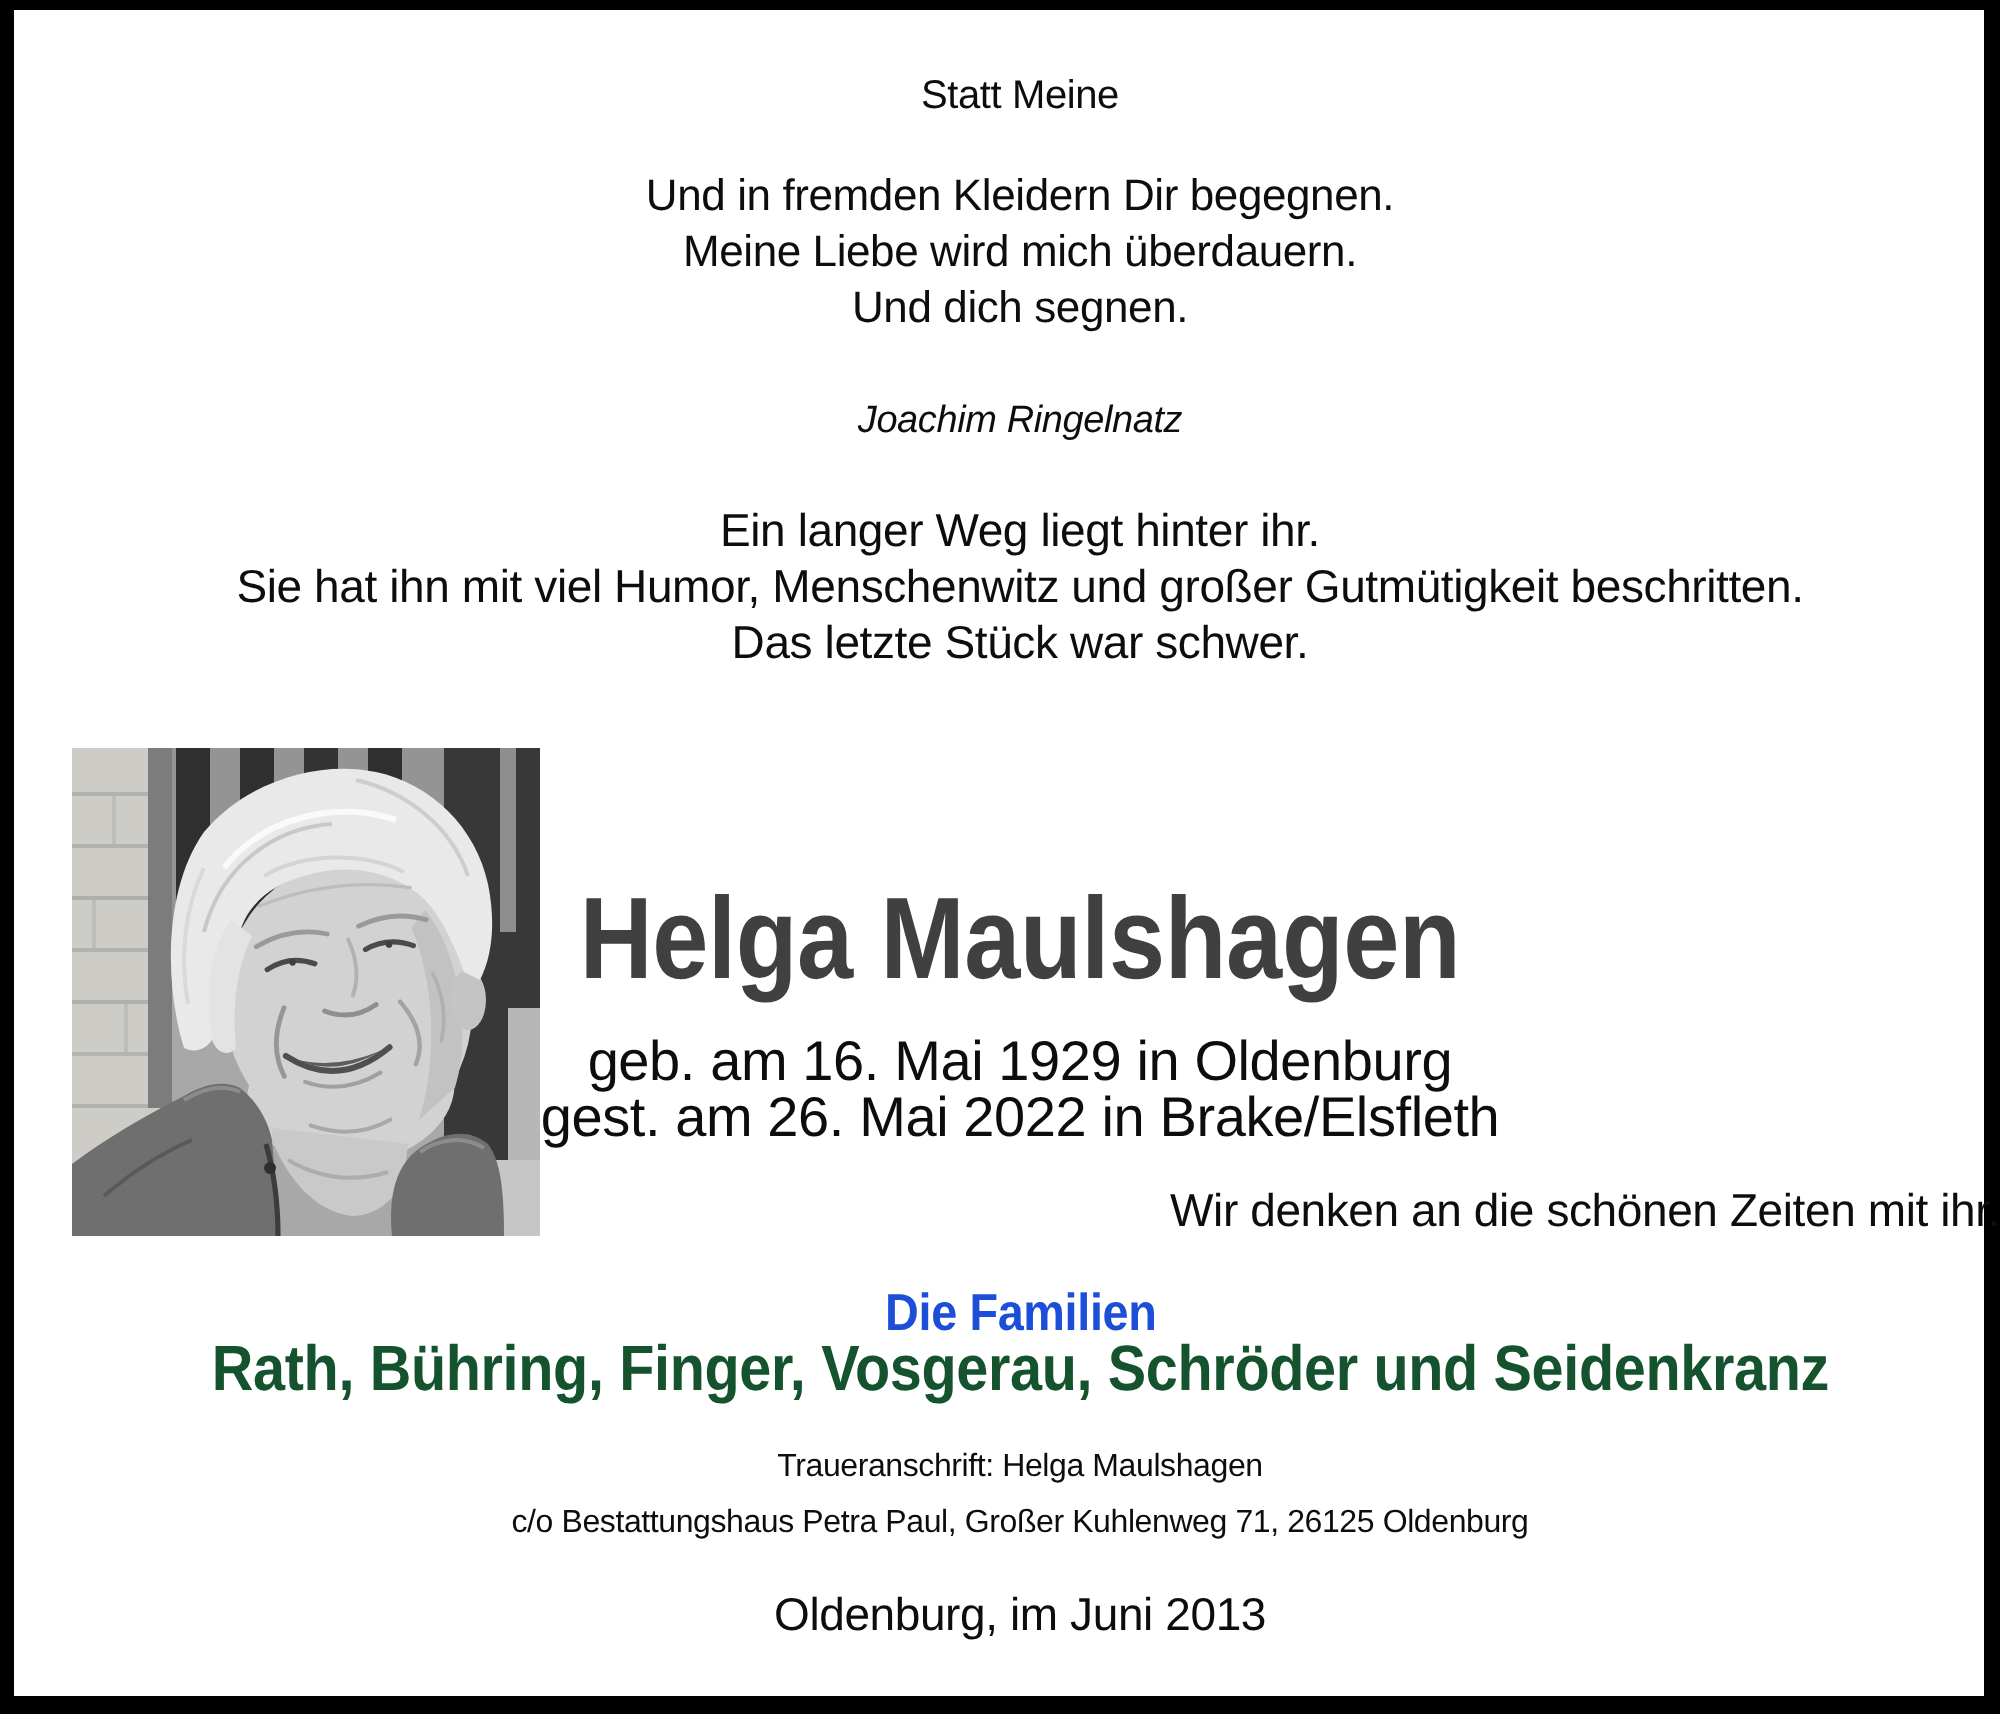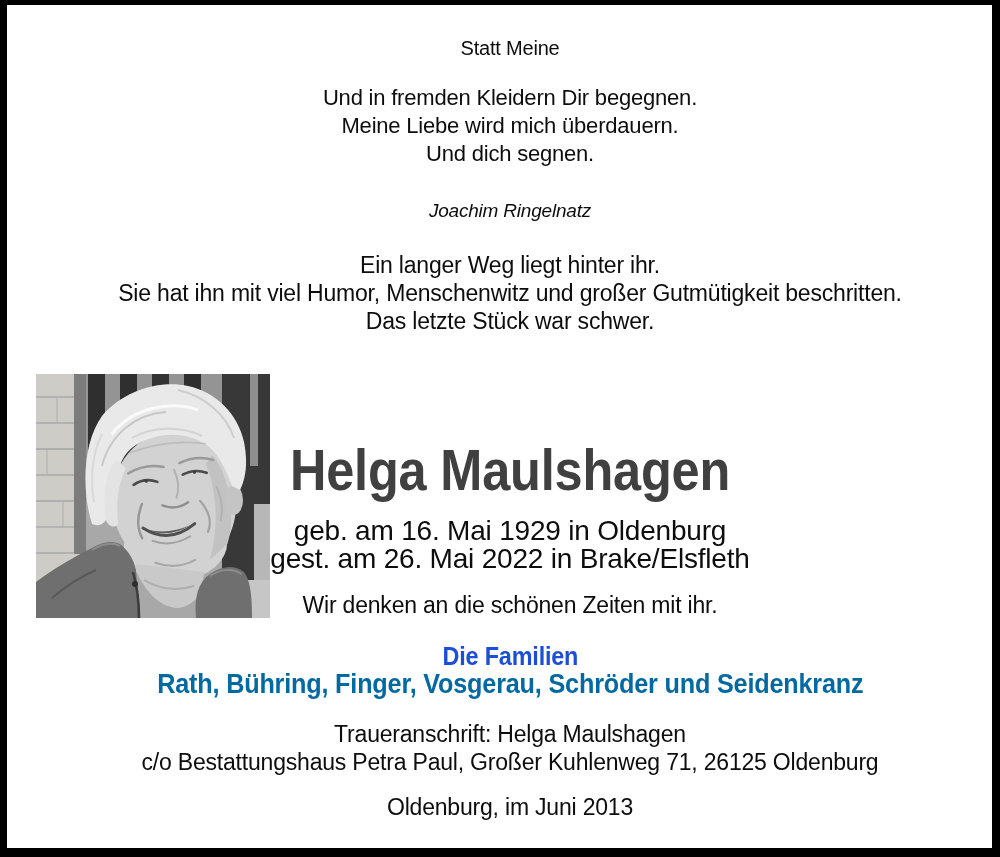--- a/index.html
+++ b/index.html
@@ -22,25 +22,25 @@
     text-align:center;letter-spacing:-0.2px;
   }
   .statt   {top:36px; font-size:20px;line-height:24px;}
   .poem    {top:84px; font-size:22px;line-height:28px;}
   .poet    {top:200px;font-size:19px;line-height:22px;font-style:italic;}
   .passage {top:251px;font-size:23px;line-height:28px;text-align:center;}
   .intro   {top:364px;font-size:23px;line-height:28px;}
   .name    {top:437px;font-size:58px;line-height:66px;font-weight:bold;color:#404040;}
   .name .squeeze{display:inline-block;transform:scaleX(0.87);transform-origin:center;white-space:nowrap;}
   .dates   {top:517px;font-size:28px;line-height:28px;}
-  .remember{top:591px;font-size:23px;line-height:28px;}
+  .remember{top:591px;font-size:23px;line-height:28px;text-align:right;}
   .fam-head{top:642px;font-size:26px;line-height:28px;font-weight:bold;color:#1d4ed8;}
-  .fam-names{top:670px;font-size:28px;line-height:28px;font-weight:bold;color:#0369a1;}
+  .fam-names{top:670px;font-size:32px;line-height:28px;font-weight:bold;color:#14532d;}
   .fam-head .squeeze,.fam-names .squeeze{display:inline-block;transform:scaleX(0.9);transform-origin:center;white-space:nowrap;}
-  .address {top:720px;font-size:23px;line-height:28px;text-align:center;}
+  .address {top:720px;font-size:16px;line-height:28px;text-align:center;}
   .citydate{top:793px;font-size:23px;line-height:28px;}
 
   .photo{
     position:absolute;left:36px;top:374px;width:234px;height:244px;
   }
   .photo svg{display:block;width:234px;height:244px;}
 </style>
 </head>
 <body>
 

